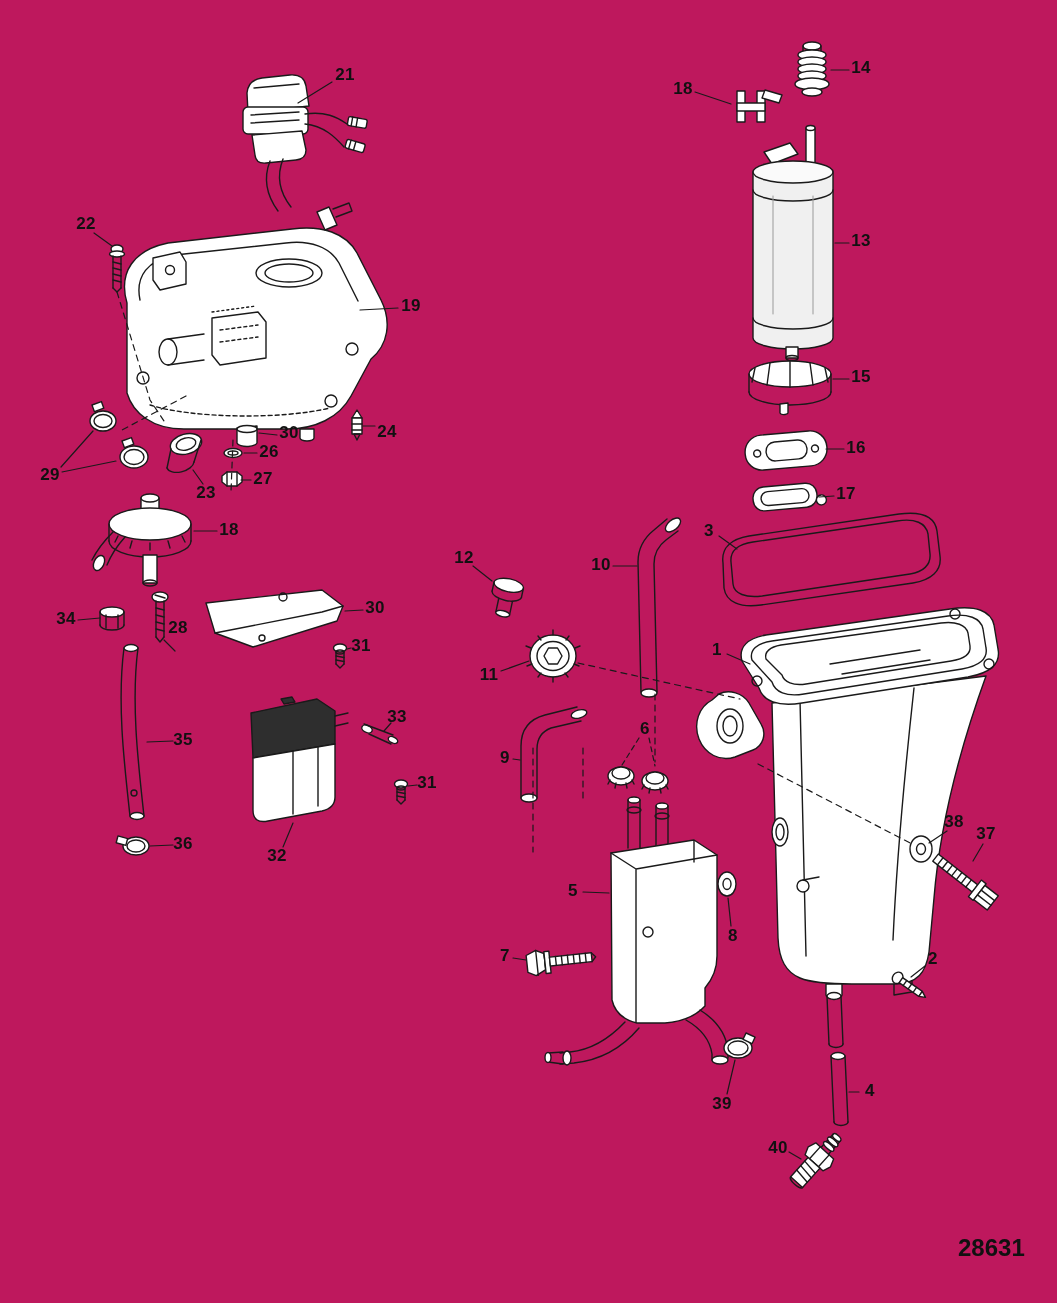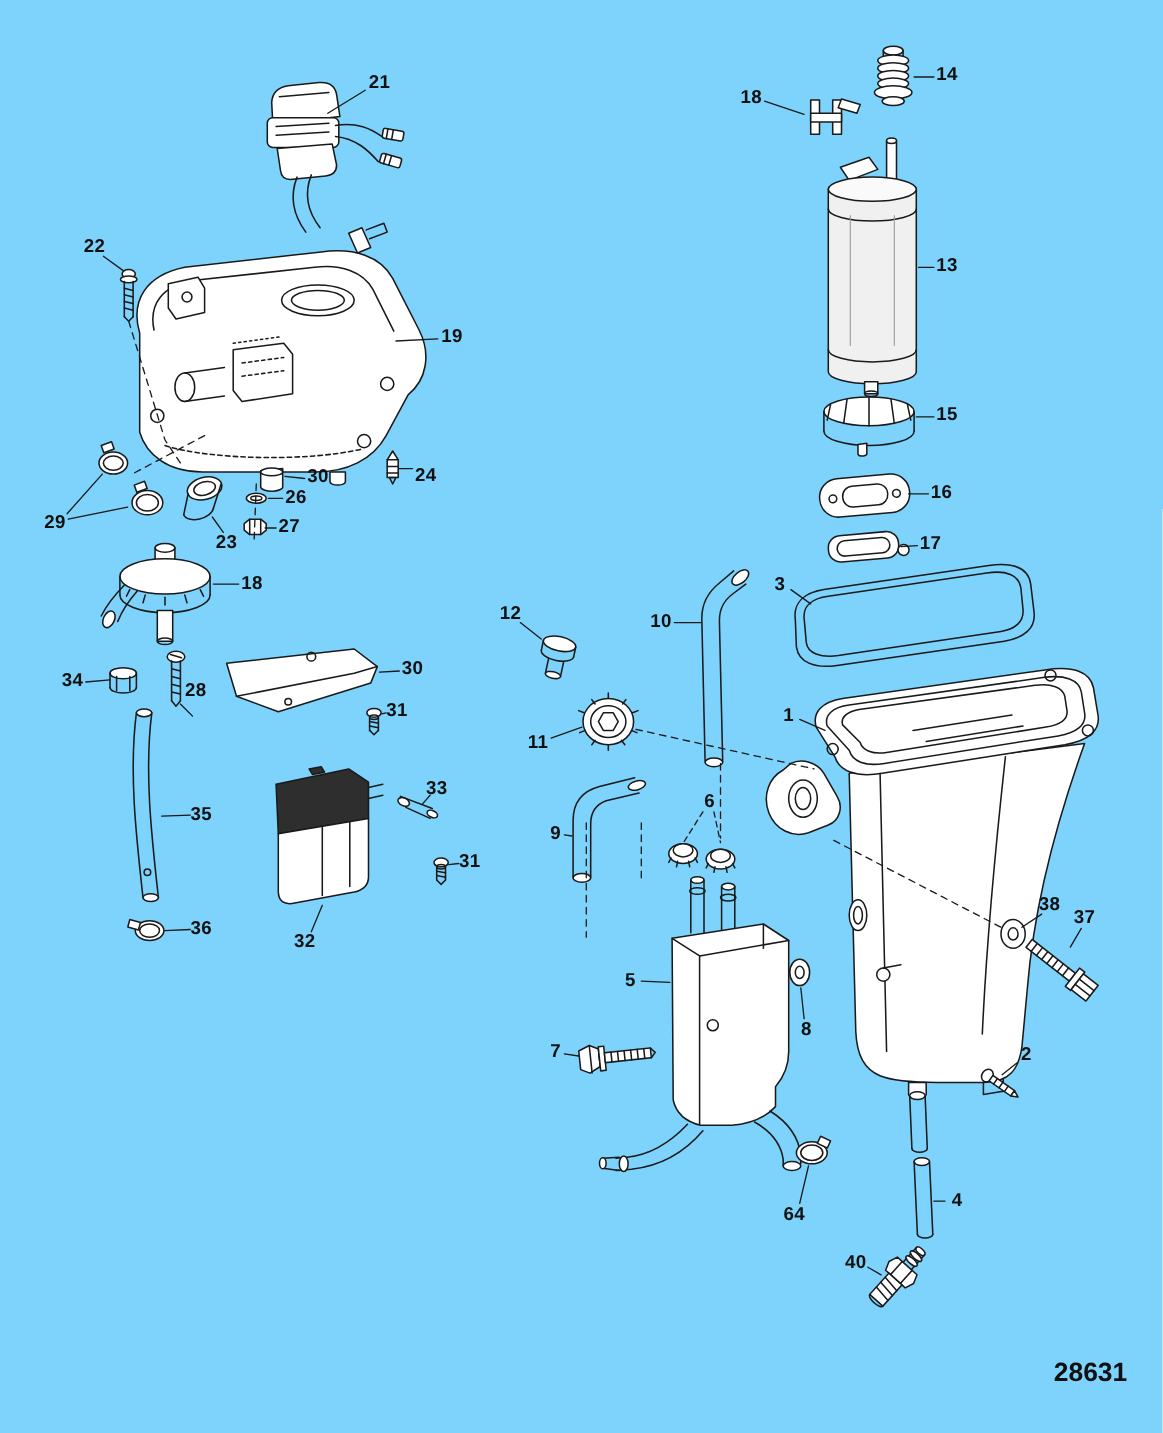--- a/index.html
+++ b/index.html
@@ -1,17 +1,17 @@
 <!DOCTYPE html>
 <html><head>
 <meta charset="utf-8">
 <style>
   html,body{margin:0;padding:0;background:#ffffff;}
   .stage{
-    position:relative;width:1057px;height:1303px;background:#7dd3fc;
+    position:relative;width:1057px;height:1303px;background:#be185d;
     font-family:"Liberation Sans",sans-serif;overflow:hidden;
   }
   .art{position:absolute;left:0;top:0;}
   .callout{
     position:absolute;transform:translate(-50%,-50%);
     font-weight:bold;font-size:17px;color:#111;letter-spacing:0.3px;
     user-select:none;white-space:nowrap;
   }
   .drawing-number{
     position:absolute;left:958px;top:1234px;
@@ -480,18 +480,18 @@
       <div class="callout" style="left: 683px; top: 89px;">18</div>
       <div class="callout" style="left: 861px; top: 68px;">14</div>
       <div class="callout" style="left: 861px; top: 241px;">13</div>
       <div class="callout" style="left: 861px; top: 377px;">15</div>
       <div class="callout" style="left: 856px; top: 448px;">16</div>
       <div class="callout" style="left: 846px; top: 494px;">17</div>
       <div class="callout" style="left: 954px; top: 822px;">38</div>
       <div class="callout" style="left: 986px; top: 834px;">37</div>
       <div class="callout" style="left: 933px; top: 959px;">2</div>
       <div class="callout" style="left: 870px; top: 1091px;">4</div>
-      <div class="callout" style="left: 722px; top: 1104px;">64</div>
+      <div class="callout" style="left: 722px; top: 1104px;">39</div>
       <div class="callout" style="left: 778px; top: 1148px;">40</div>
     </div>
 
   <div class="drawing-number">28631</div>
 </div>
 
 </body></html>

